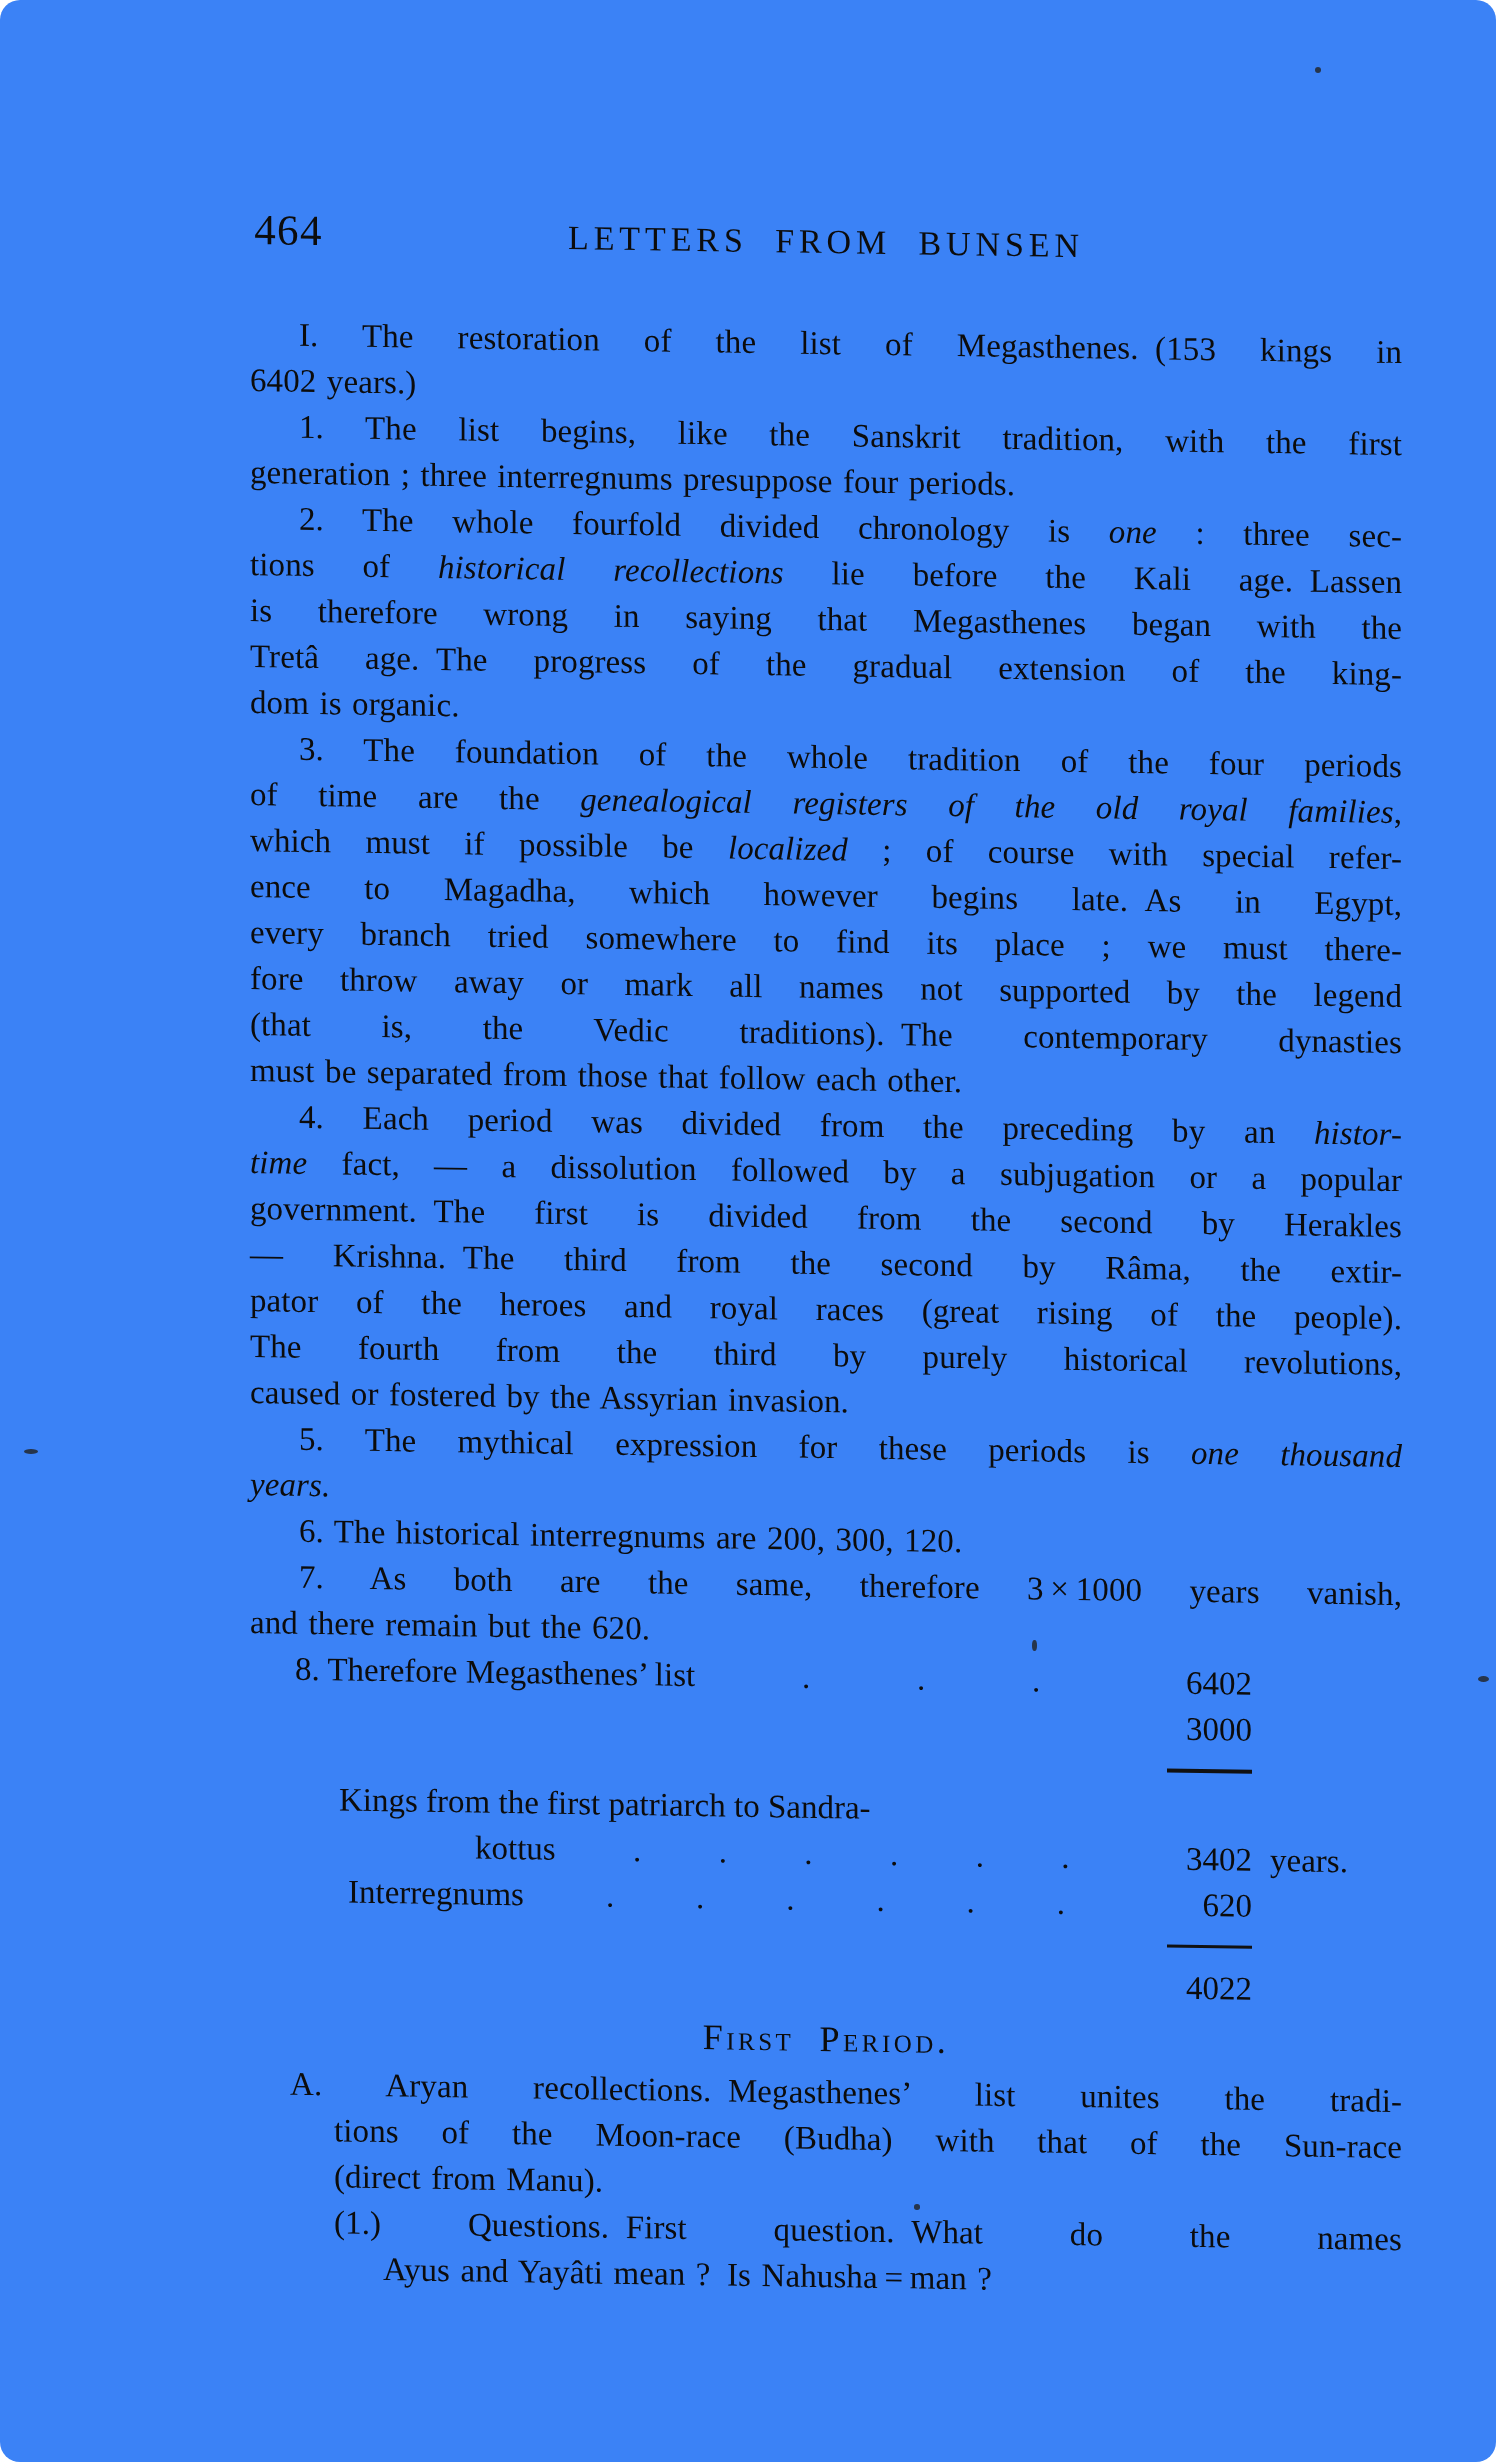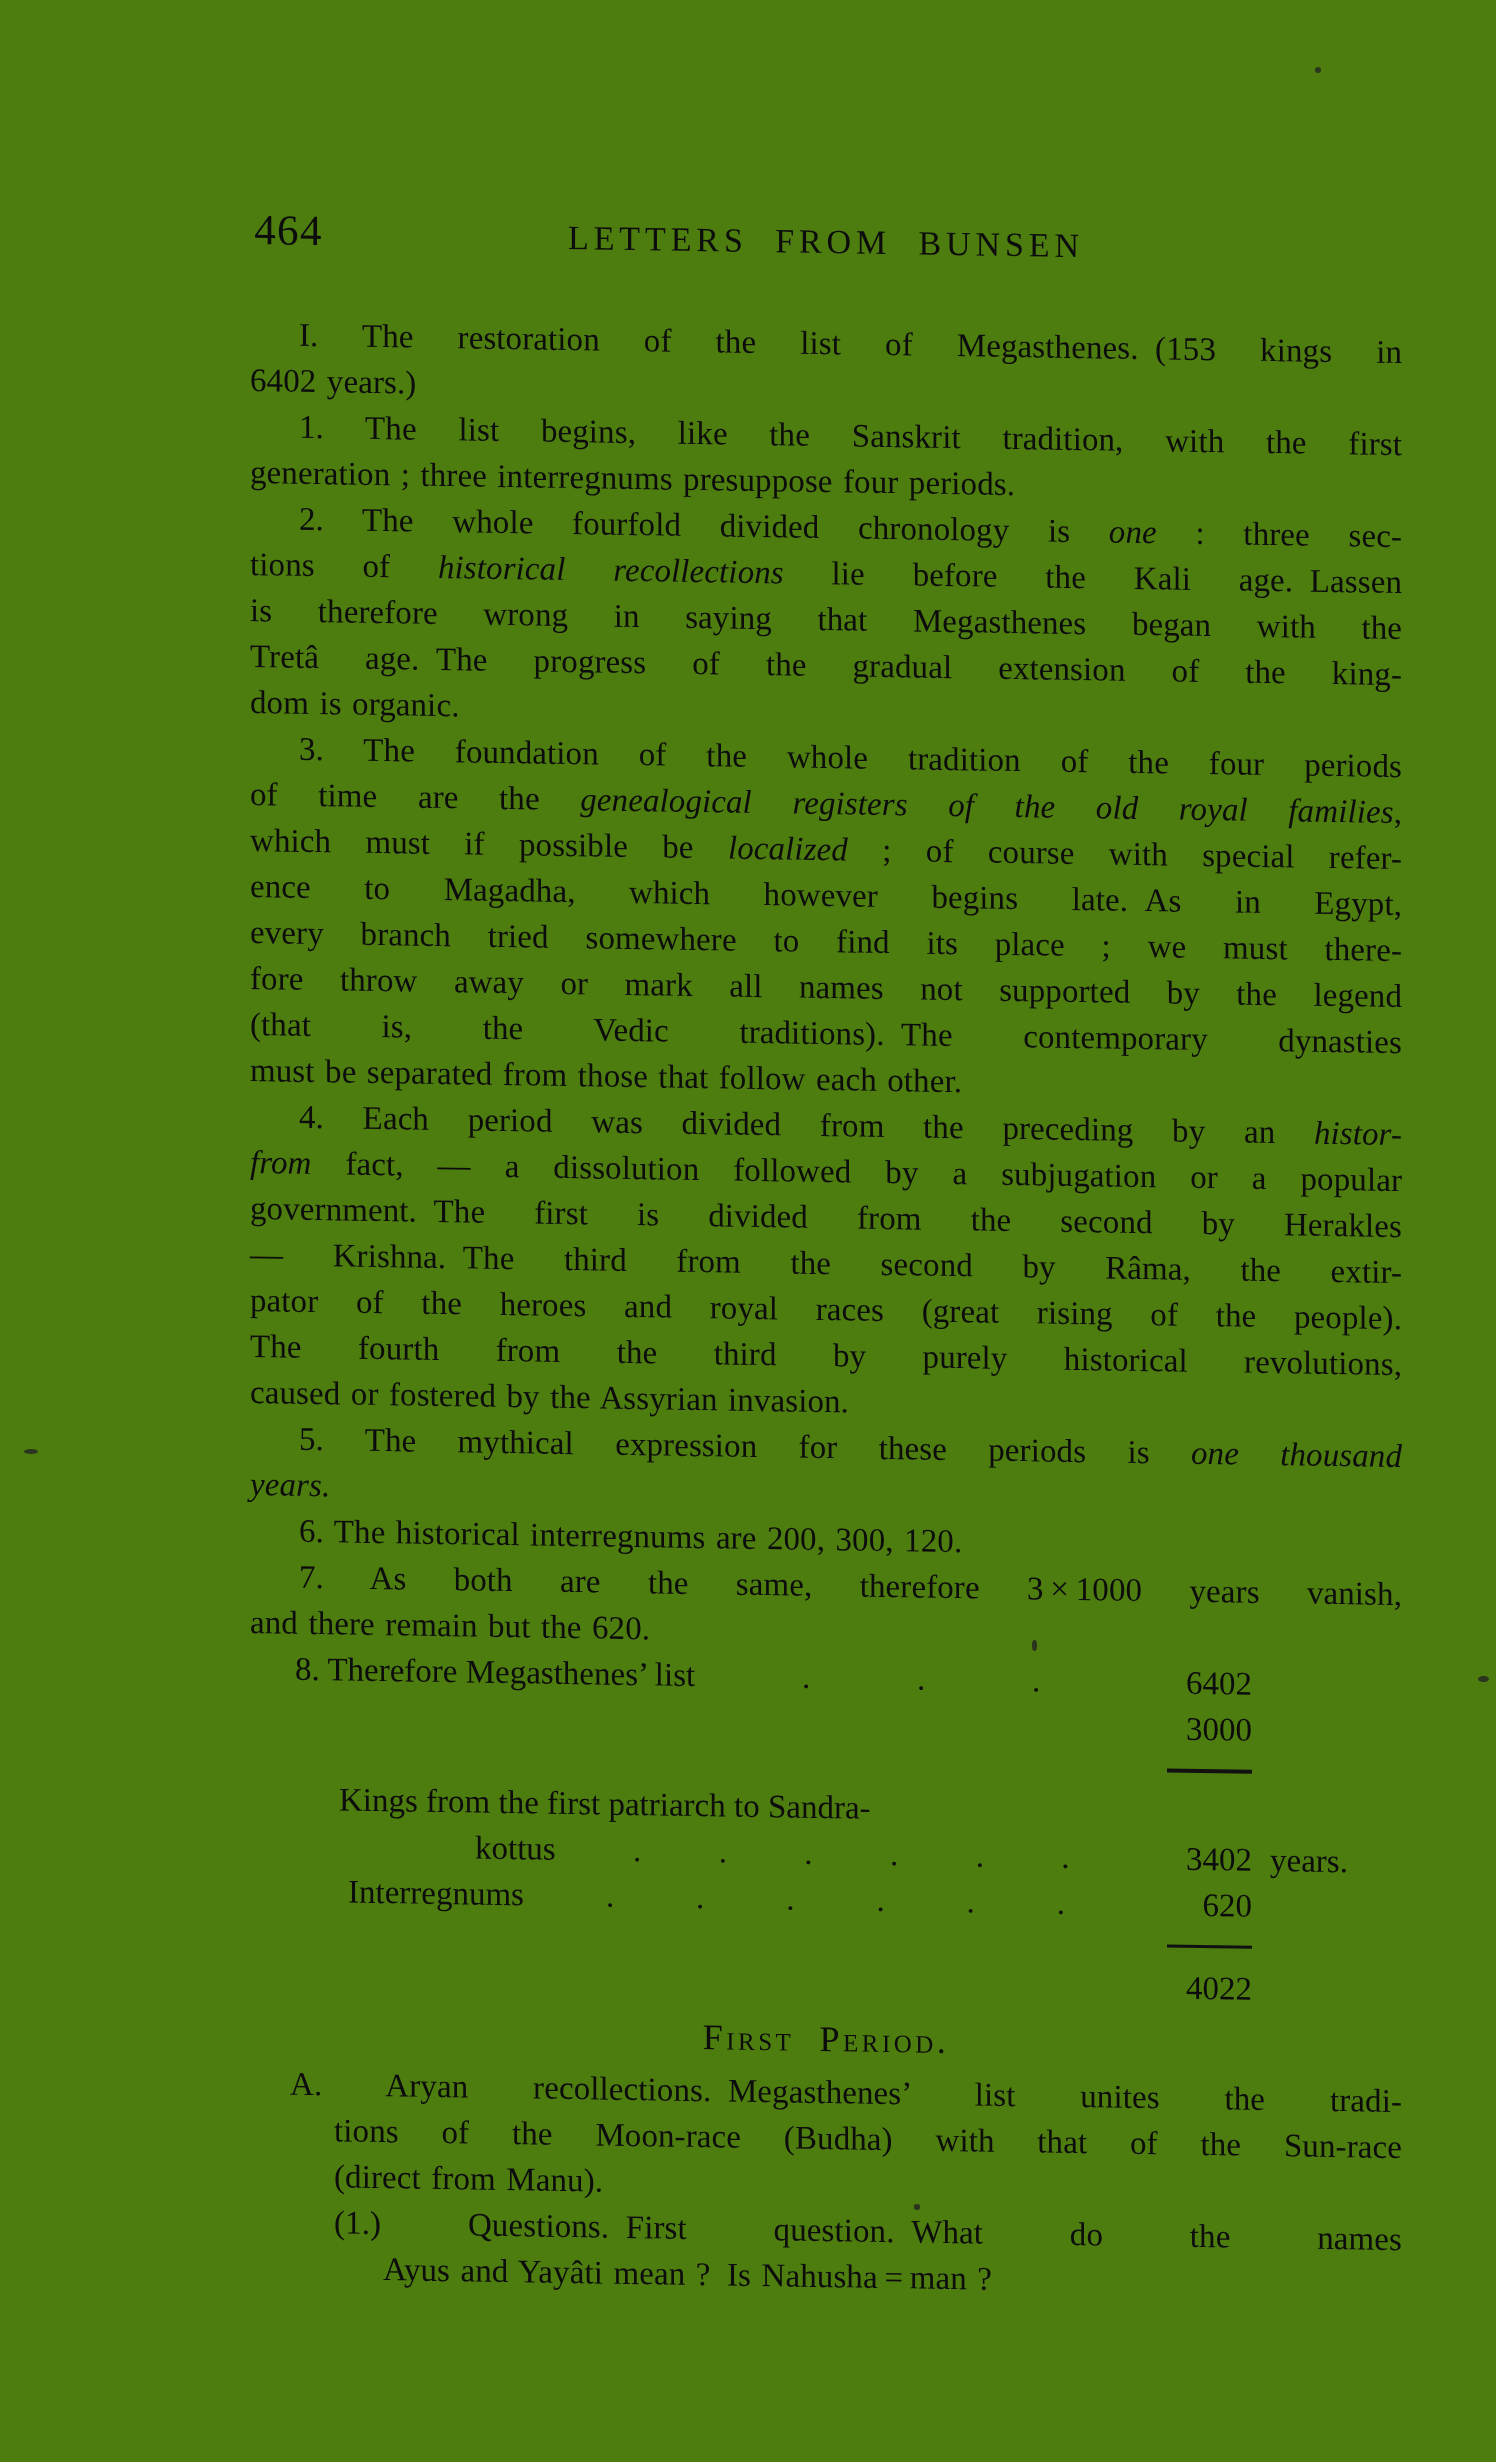--- a/index.html
+++ b/index.html
@@ -5,22 +5,23 @@
   html, body { margin: 0; padding: 0; }
   body {
     width: 1496px; height: 2462px;
     background: #ffffff;
     position: relative;
     overflow: hidden;
     font-family: "Liberation Serif", "DejaVu Serif", serif;
   }
   .page {
     position: absolute; inset: 0;
-    background: #4d7c0f;
+    background: #3b82f6;
     color: #0c0c0c;
+    border-radius: 20px;
   }
   
   .content {
     position: absolute;
     left: 250px; top: 207px;
     width: 1152px;
     transform: skewY(0.9deg);
     transform-origin: 0 0;
   }
   .header { position: relative; height: 52px; }
@@ -116,21 +117,21 @@
           <div class="tline"><span>of time are the </span><span class="it">genealogical registers of the old royal families</span><span>,</span></div>
           <div class="tline"><span>which must if possible be </span><span class="it">localized</span><span>&nbsp;; of course with special refer-</span></div>
           <div class="tline"><span>ence to Magadha, which however begins late. As in Egypt,</span></div>
           <div class="tline"><span>every branch tried somewhere to find its place&nbsp;; we must there-</span></div>
           <div class="tline"><span>fore throw away or mark all names not supported by the legend</span></div>
           <div class="tline"><span>(that is, the Vedic traditions). The contemporary dynasties</span></div>
           <div class="tline last"><span>must be separated from those that follow each other.</span></div>
         </div>
         <div class="para std">
           <div class="tline first"><span>4. Each period was divided from the preceding by an </span><span class="it">histor-</span></div>
-          <div class="tline"><span class="it">from</span><span> fact, — a dissolution followed by a subjugation or a popular</span></div>
+          <div class="tline"><span class="it">time</span><span> fact, — a dissolution followed by a subjugation or a popular</span></div>
           <div class="tline"><span>government. The first is divided from the second by Herakles</span></div>
           <div class="tline"><span>— Krishna. The third from the second by Râma, the extir-</span></div>
           <div class="tline"><span>pator of the heroes and royal races (great rising of the people).</span></div>
           <div class="tline"><span>The fourth from the third by purely historical revolutions,</span></div>
           <div class="tline last"><span>caused or fostered by the Assyrian invasion.</span></div>
         </div>
         <div class="para std">
           <div class="tline first"><span>5. The mythical expression for these periods is </span><span class="it">one thousand</span></div>
           <div class="tline last"><span class="it">years.</span></div>
         </div>

